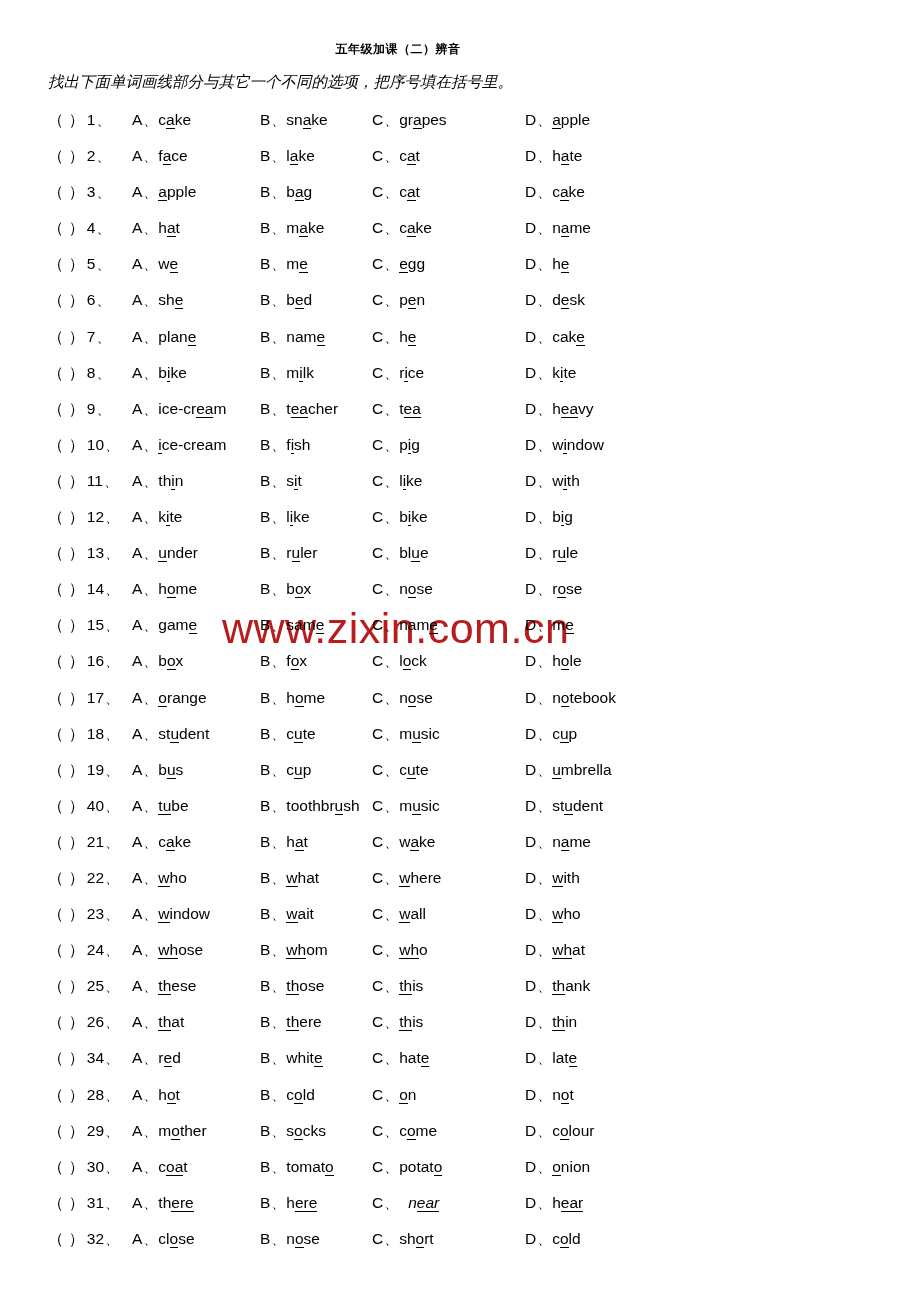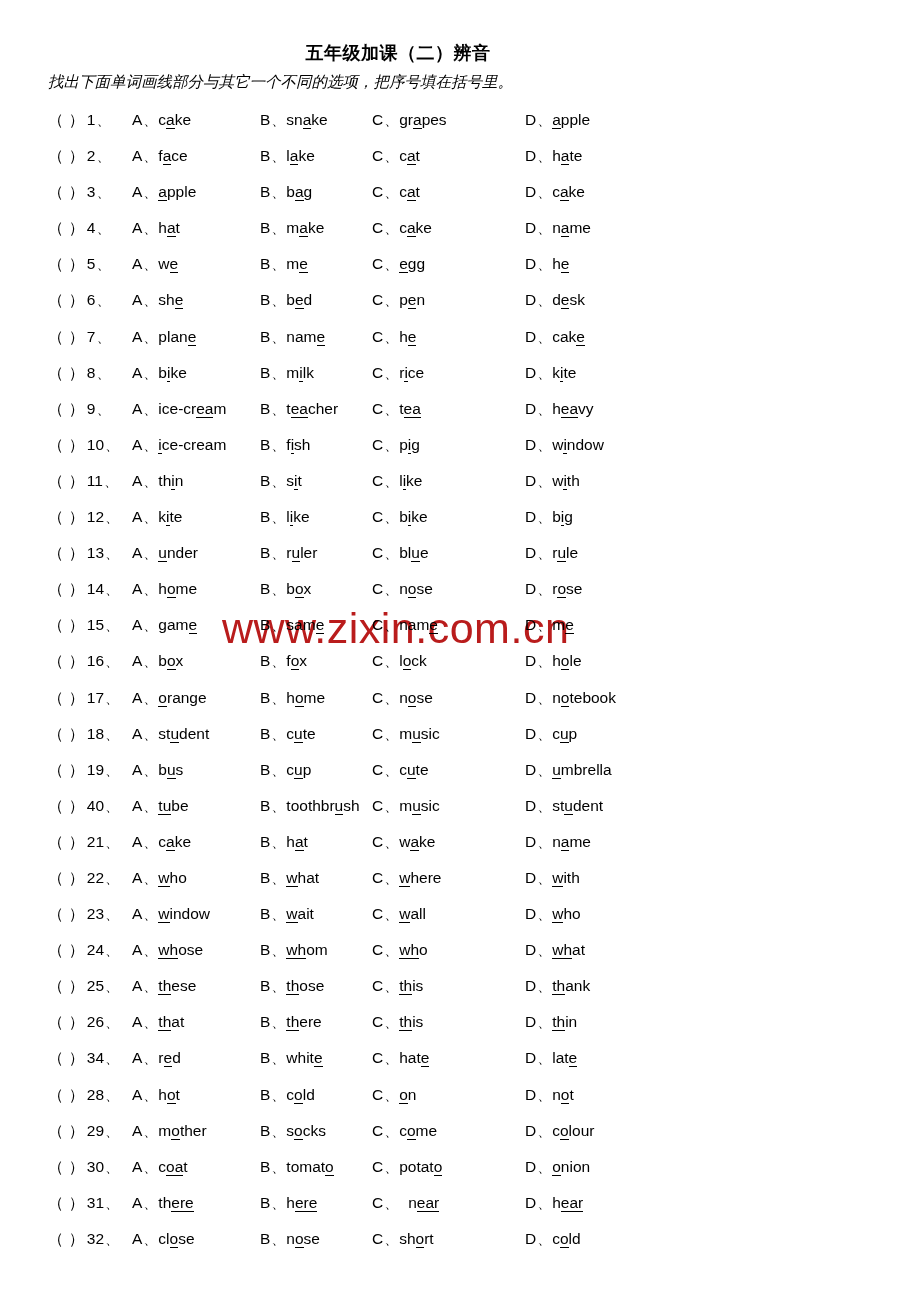--- a/index.html
+++ b/index.html
@@ -46,21 +46,21 @@
     z-index: 2;
   }
 
   #doc-title {
     position: absolute;
     left: 0;
     top: 41px;
     width: 796px;
     text-align: center;
     font-family: "DejaVu Serif", "Liberation Serif", serif;
-    font-size: 18px;
+    font-size: 12px;
     font-weight: bold;
     letter-spacing: 0.5px;
   }
 
   #instruction {
     position: absolute;
     left: 48px;
     top: 72px;
     font-family: "DejaVu Serif", "Liberation Serif", serif;
     font-size: 15.5px;
@@ -112,21 +112,21 @@
   .opt-d { left: 525px; }
 
   .opt-letter { }
 
   .word u {
     text-decoration: none;
     border-bottom: 1.4px solid #000;
     padding-bottom: 0px;
   }
 
-  .pad-c { padding-left: 9px; }
+  .pad-c { padding-left: 9px; font-style: italic; }
 </style>
 </head>
 <body>
 
 <div id="sheet">
 
   <div id="watermark">www.zixin.com.cn</div>
 
   <div id="content">
 

